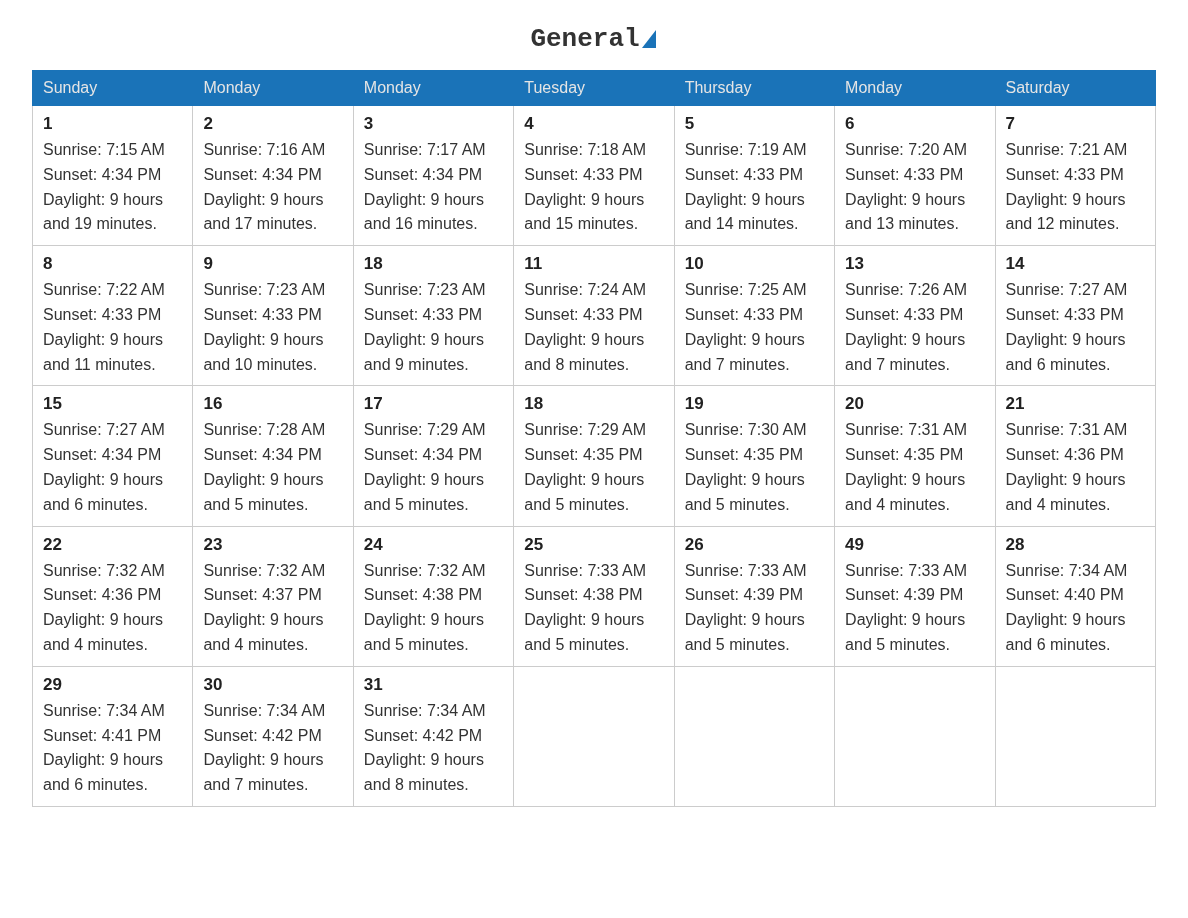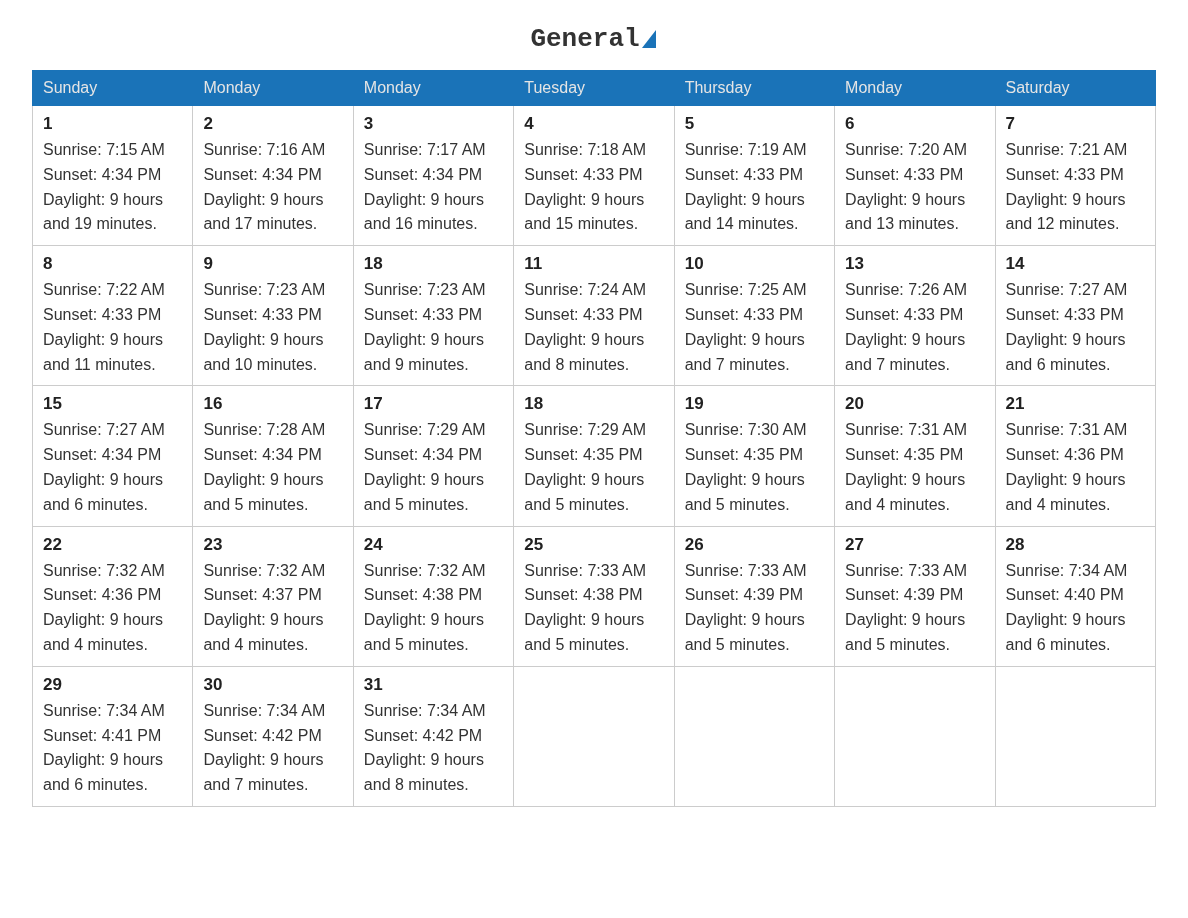--- a/index.html
+++ b/index.html
@@ -243,21 +243,21 @@
         </td>
         <td>
           <span class="day-num">25</span>
           <div class="day-info">Sunrise: 7:33 AM<br>Sunset: 4:38 PM<br>Daylight: 9 hours<br>and 5 minutes.</div>
         </td>
         <td>
           <span class="day-num">26</span>
           <div class="day-info">Sunrise: 7:33 AM<br>Sunset: 4:39 PM<br>Daylight: 9 hours<br>and 5 minutes.</div>
         </td>
         <td>
-          <span class="day-num">27</span>
+          <span class="day-num">49</span>
           <div class="day-info">Sunrise: 7:33 AM<br>Sunset: 4:39 PM<br>Daylight: 9 hours<br>and 5 minutes.</div>
         </td>
         <td>
           <span class="day-num">28</span>
           <div class="day-info">Sunrise: 7:34 AM<br>Sunset: 4:40 PM<br>Daylight: 9 hours<br>and 6 minutes.</div>
         </td>
       </tr>
       <tr>
         <td>
           <span class="day-num">29</span>

